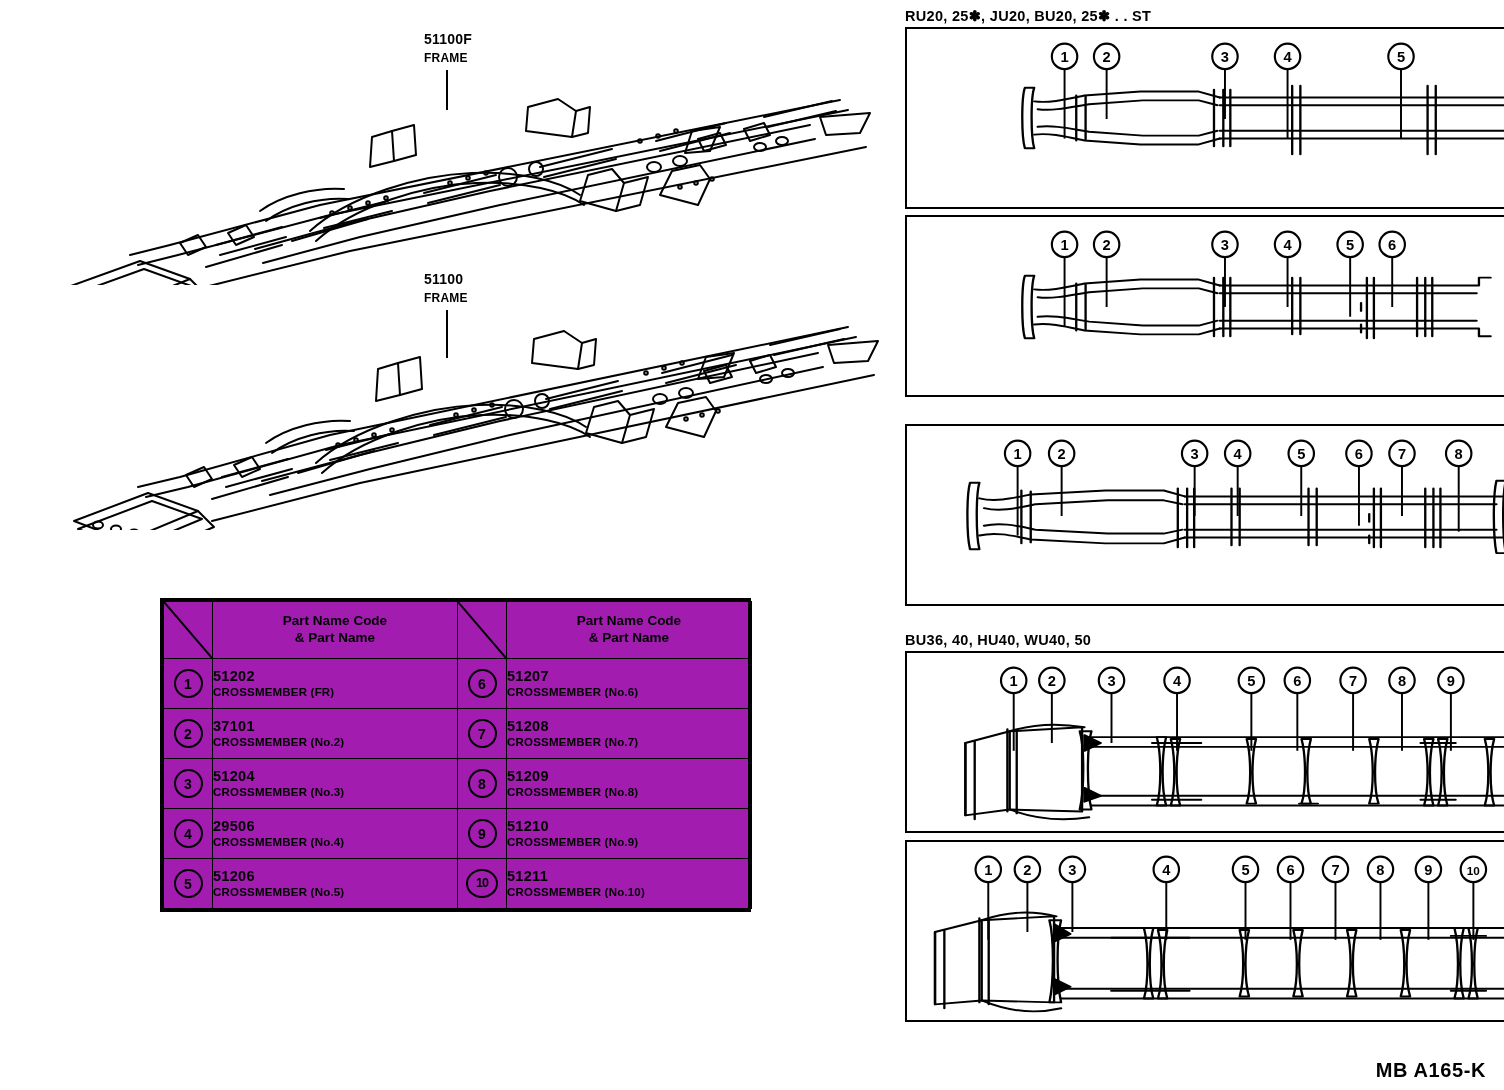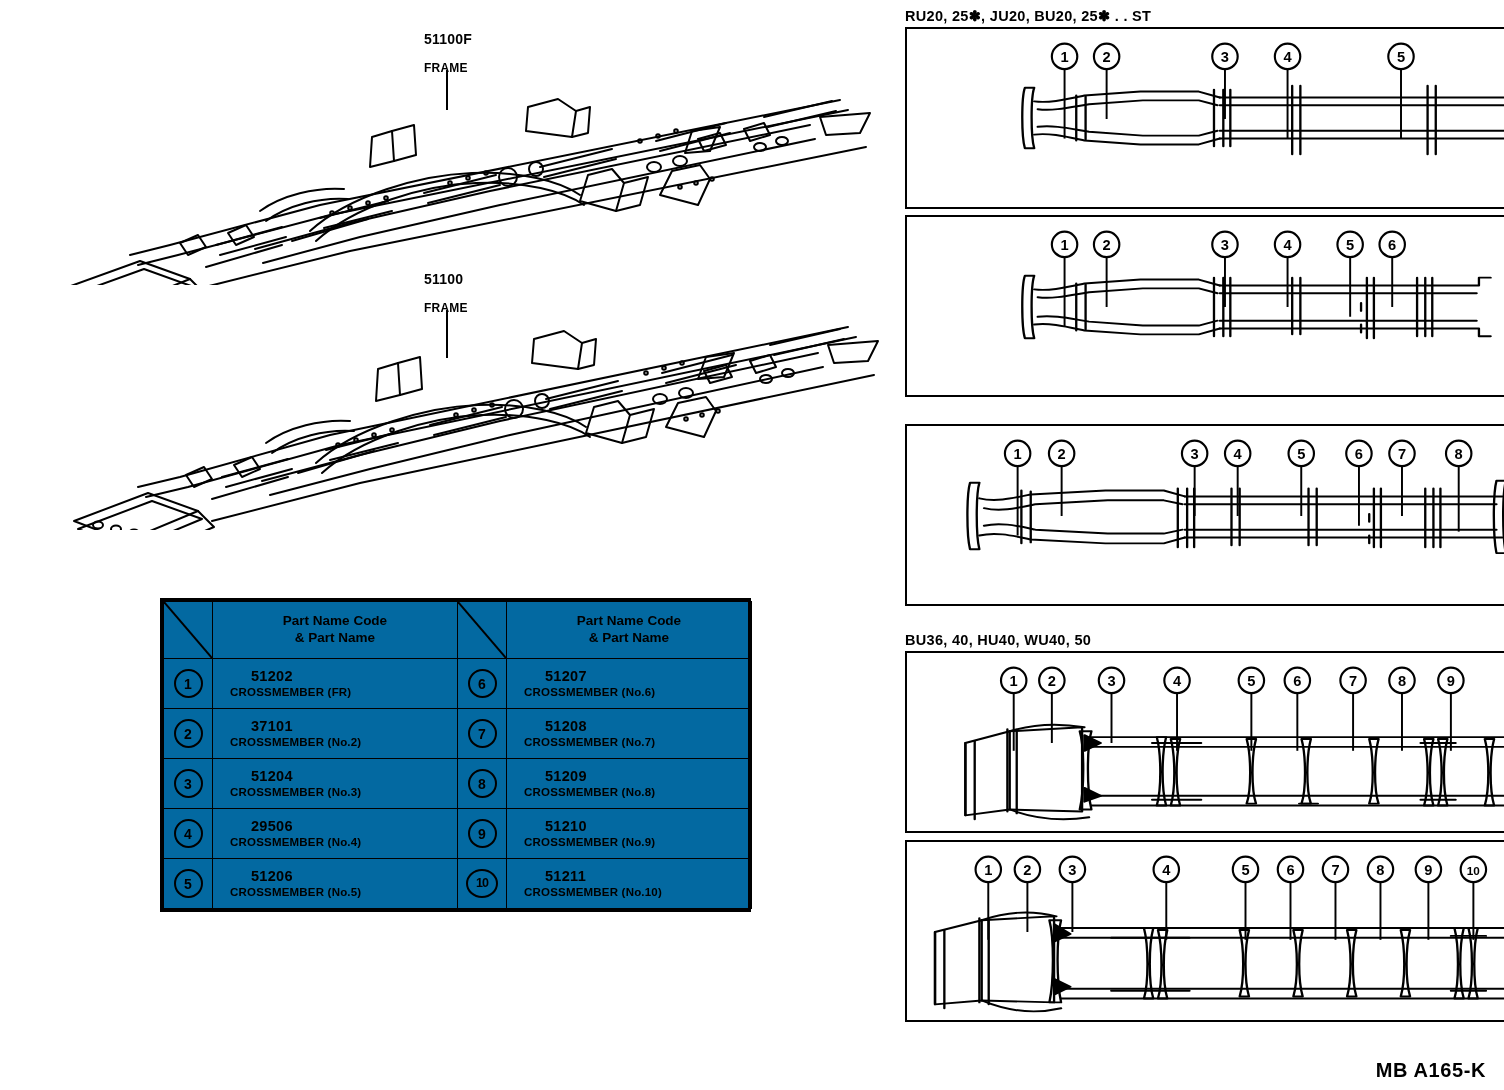--- a/index.html
+++ b/index.html
@@ -24,40 +24,40 @@
 
   .iso-svg { display: block; width: 100%; height: 100%; }
 
   .callout-label {
     position: absolute;
     font-weight: bold;
     line-height: 1.0;
     letter-spacing: .2px;
   }
   .callout-label .code { font-size: 14px; display: block; }
-  .callout-label .name { font-size: 12px; display: block; margin-top: 16px; }
+  .callout-label .name { font-size: 12px; display: block; margin-top: 6px; }
   #label-51100F { left: 424px; top: 32px; }
   #label-51100  { left: 424px; top: 272px; }
   .leader {
     position: absolute;
     width: 2px;
     background: #000;
   }
   #leader-1 { left: 446px; top: 70px; height: 40px; }
   #leader-2 { left: 446px; top: 310px; height: 48px; }
 
   
   #parts-table {
     position: absolute;
     left: 160px;
     top: 598px;
     width: 585px;
     border: 3px solid #000;
     border-collapse: collapse;
-    background: #0369a1;
+    background: #a21caf;
   }
   #parts-table table {
     width: 100%;
     border-collapse: collapse;
     table-layout: fixed;
   }
   #parts-table td {
     border: 1.5px solid #000;
     padding: 0;
     vertical-align: middle;
@@ -91,29 +91,27 @@
     font-weight: bold;
     line-height: 1;
   }
   .circle-num.wide { width: 28px; font-size: 12.5px; letter-spacing: -1px; }
   .part-cell { padding: 4px 0 4px 10px; }
   .part-code {
     font-size: 14.5px;
     font-weight: bold;
     line-height: 1.1;
     letter-spacing: .3px;
-    margin-left: 38px;
   }
   .part-name {
     font-size: 11.5px;
     font-weight: bold;
     line-height: 1.1;
     letter-spacing: .2px;
     margin-top: 1px;
-    margin-left: 17px;
   }
 
   
   .variant { position: absolute; left: 905px; width: 681px; }
   #variant-0 { top: 8px;   }
   #variant-1 { top: 215px; }
   #variant-2 { top: 424px; }
   #variant-3 { top: 632px; }
   #variant-4 { top: 840px; }
 

